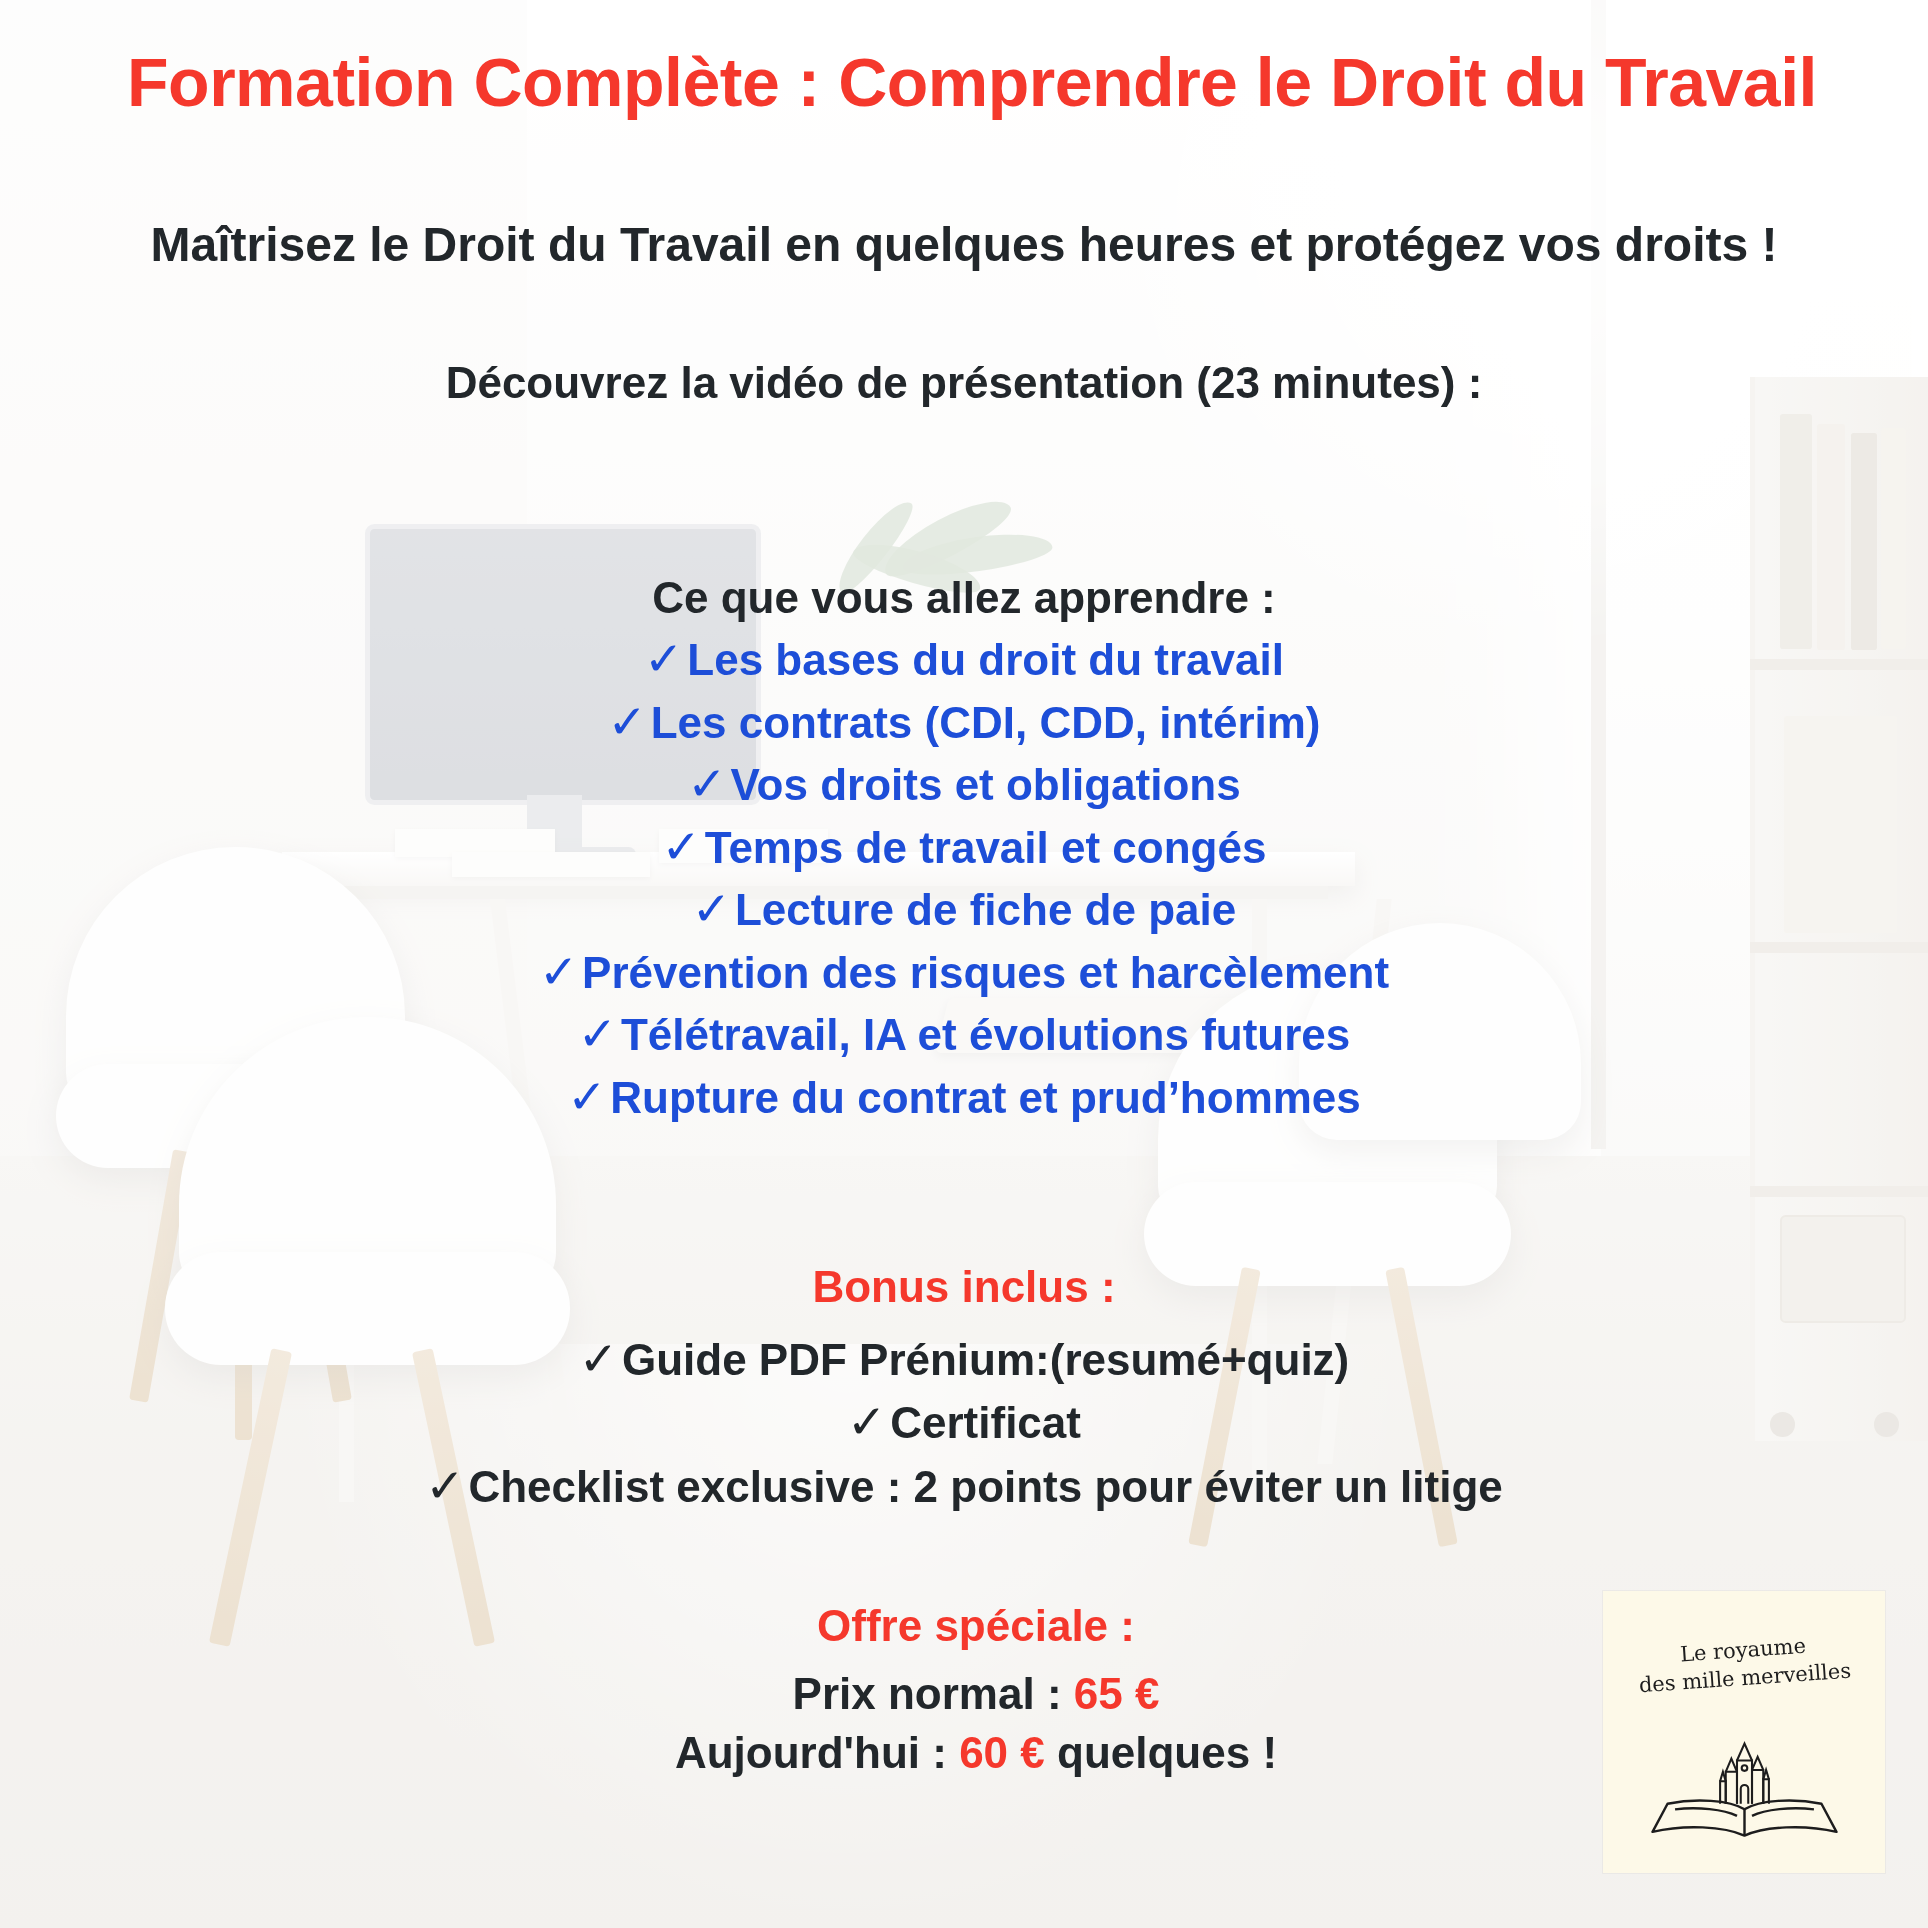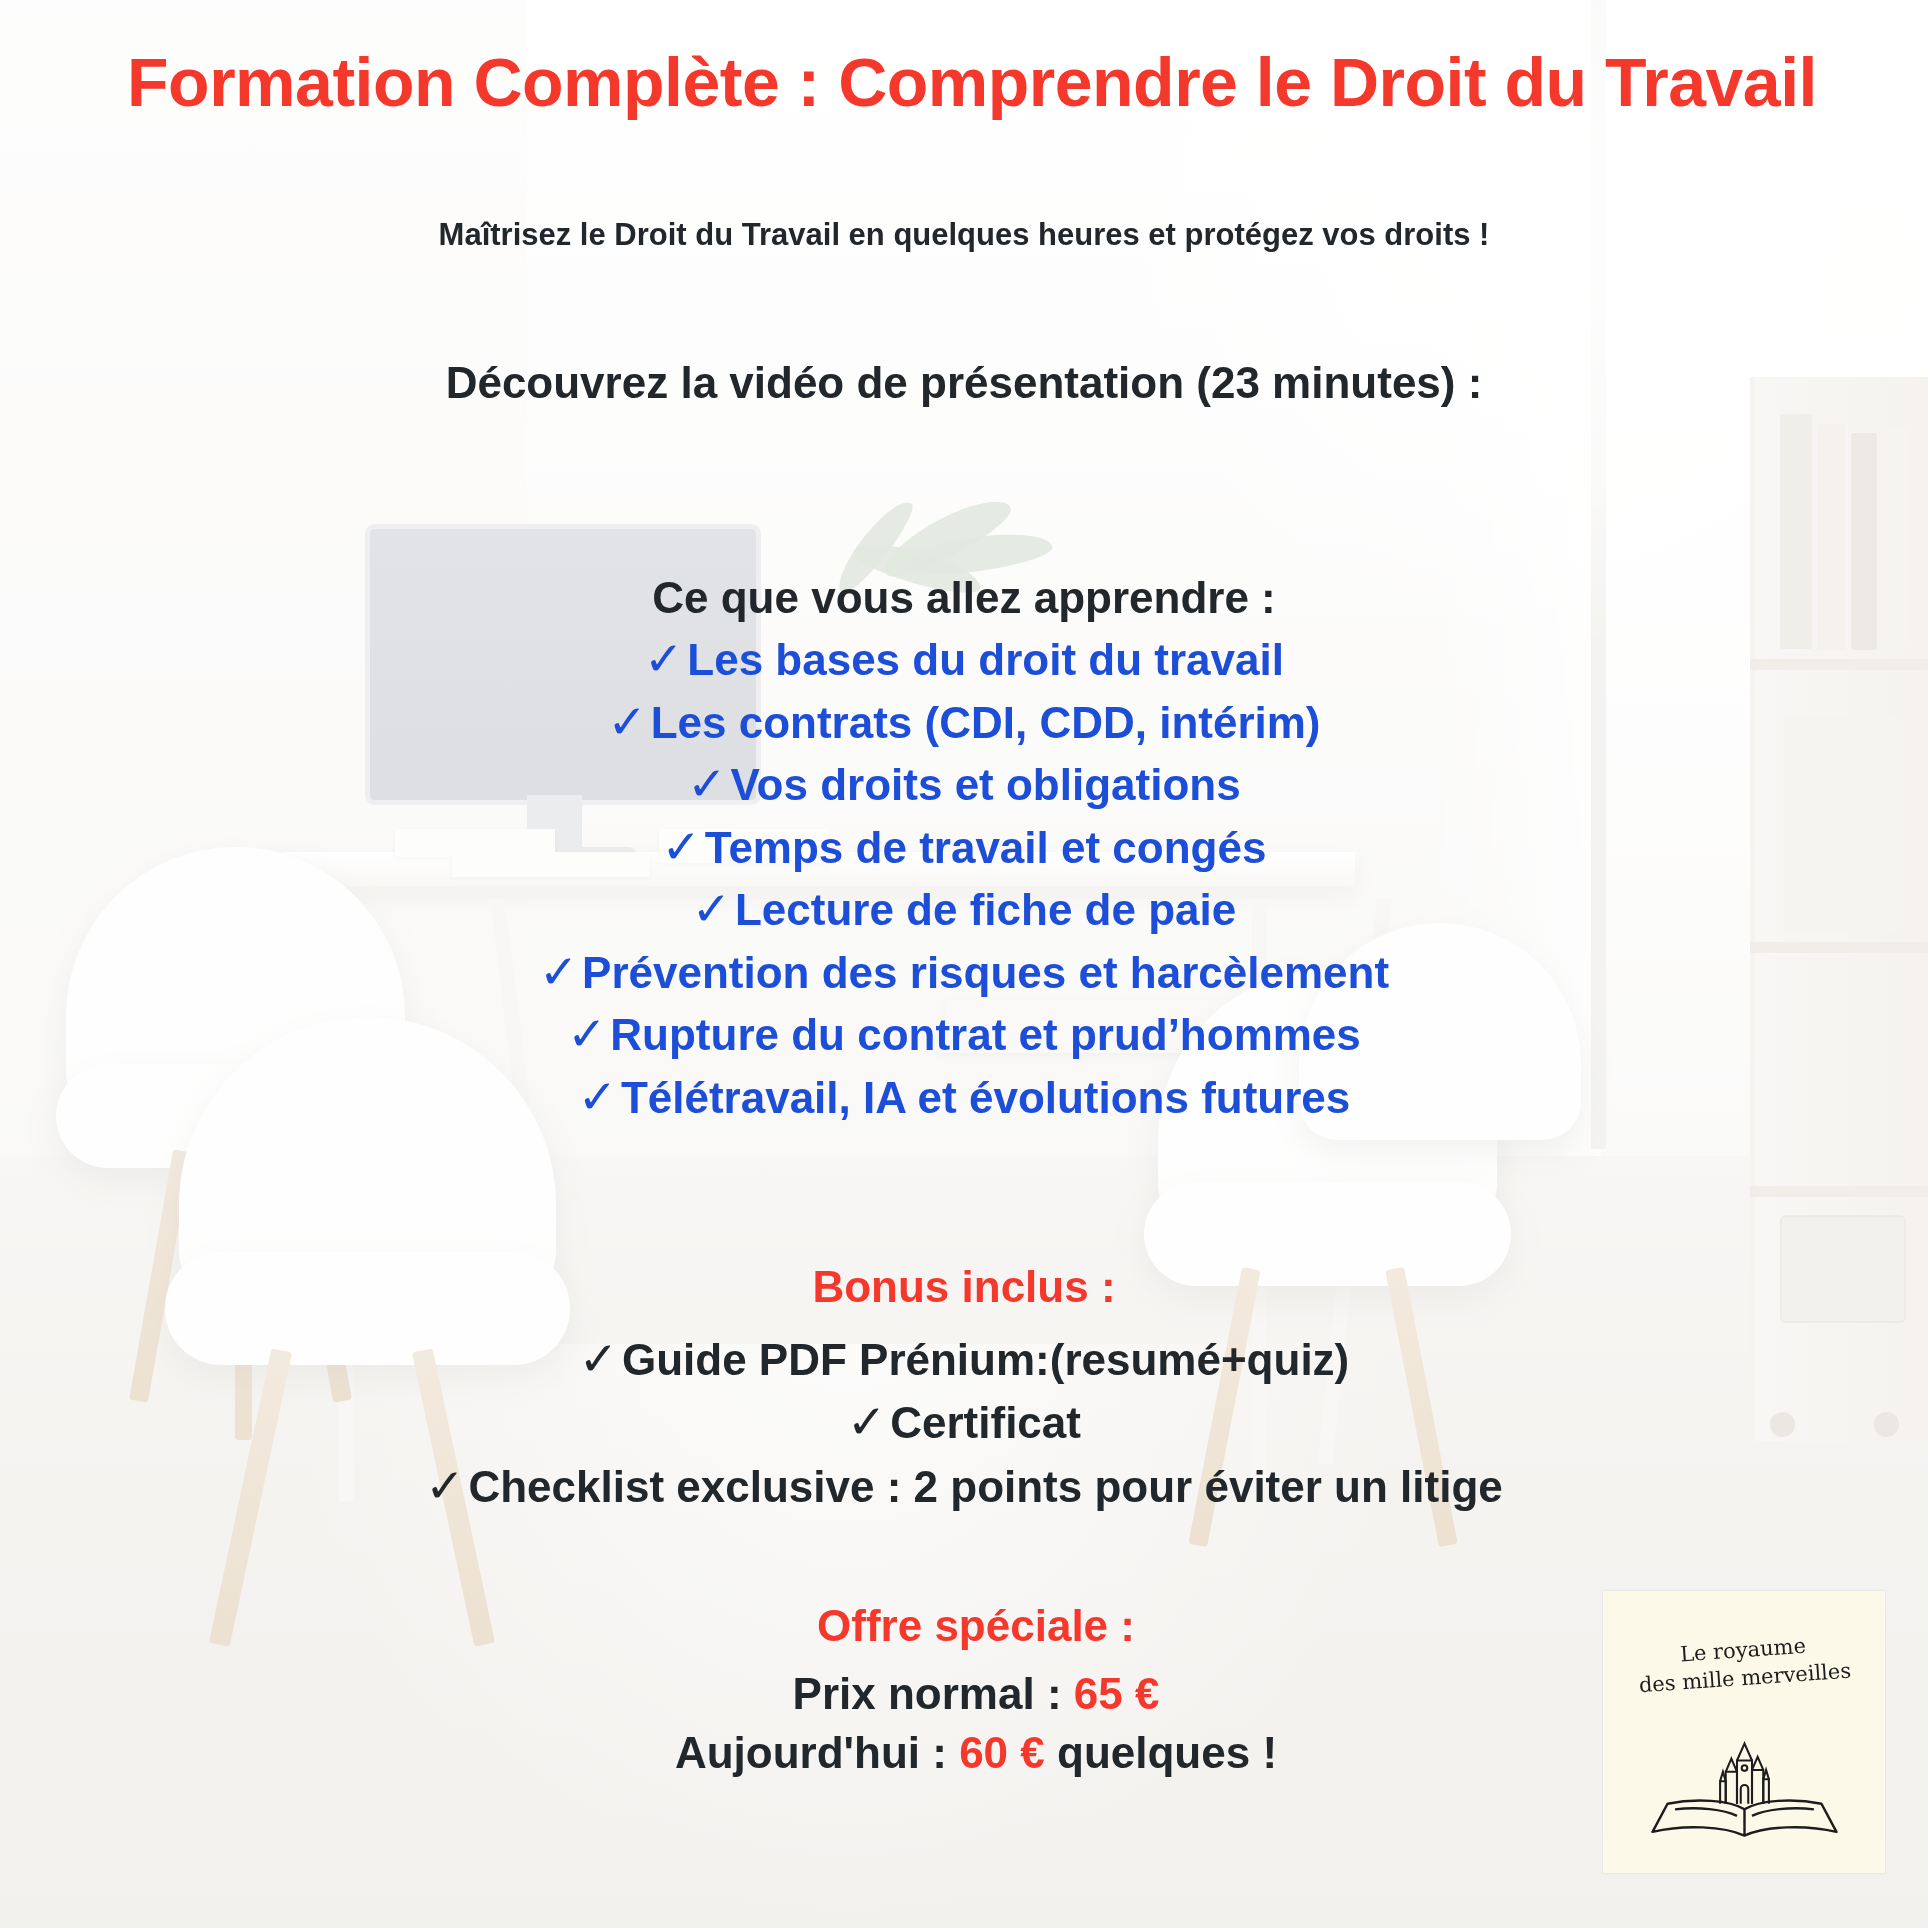--- a/index.html
+++ b/index.html
@@ -234,21 +234,21 @@
     font-weight: bold;
     letter-spacing: -0.5px;
   }
   .subtitle {
     position: absolute;
     top: 217px;
     left: 0;
     width: 1928px;
     text-align: center;
     color: #22272b;
-    font-size: 31px;
+    font-size: 48px;
     font-weight: bold;
   }
   .video-line {
     position: absolute;
     top: 358px;
     left: 0;
     width: 1928px;
     text-align: center;
     color: #22272b;
     font-size: 44px;
@@ -444,24 +444,24 @@
       <div class="learn-item">
         <span class="check">✓</span><span>Temps de travail et congés</span>
       </div>
       <div class="learn-item">
         <span class="check">✓</span><span>Lecture de fiche de paie</span>
       </div>
       <div class="learn-item">
         <span class="check">✓</span><span>Prévention des risques et harcèlement</span>
       </div>
       <div class="learn-item">
+        <span class="check">✓</span><span>Télétravail, IA et évolutions futures</span>
+      </div>
+      <div class="learn-item">
         <span class="check">✓</span><span>Rupture du contrat et prud’hommes</span>
-      </div>
-      <div class="learn-item">
-        <span class="check">✓</span><span>Télétravail, IA et évolutions futures</span>
       </div>
     </div>
 
     <div class="bonus-block">
       <div class="bonus-heading">Bonus inclus :</div>
       <div class="bonus-item">
         <span class="check">✓</span><span>Guide PDF Prénium:(resumé+quiz)</span>
       </div>
       <div class="bonus-item">
         <span class="check">✓</span><span>Certificat</span>

